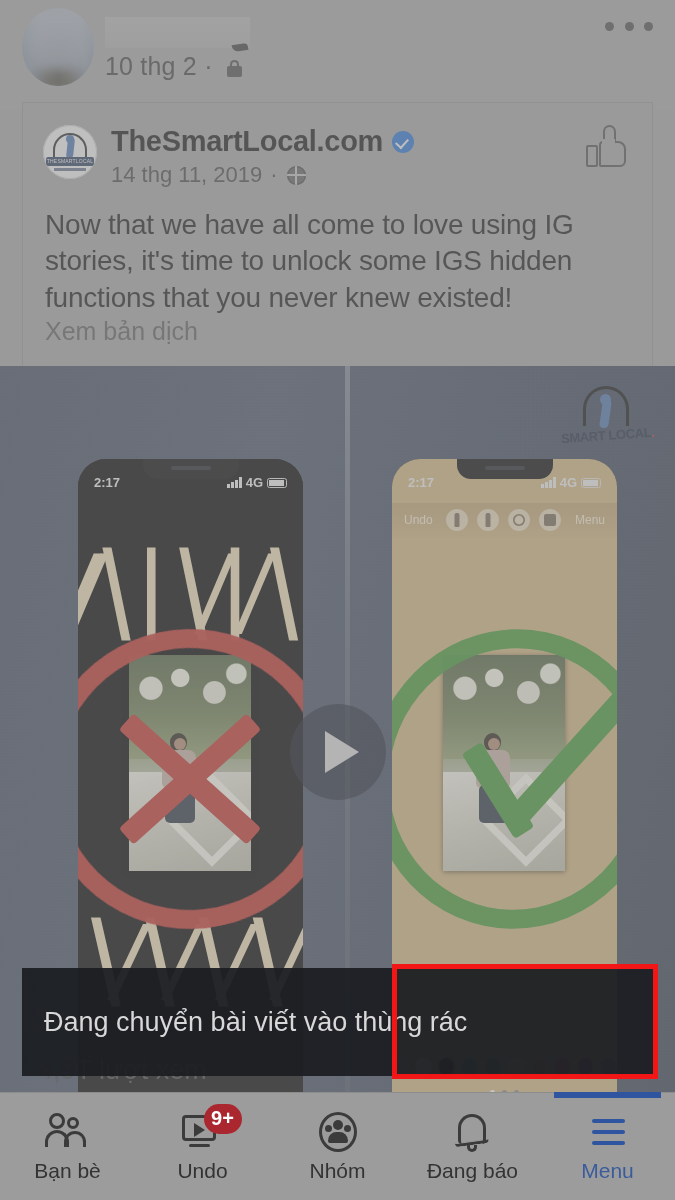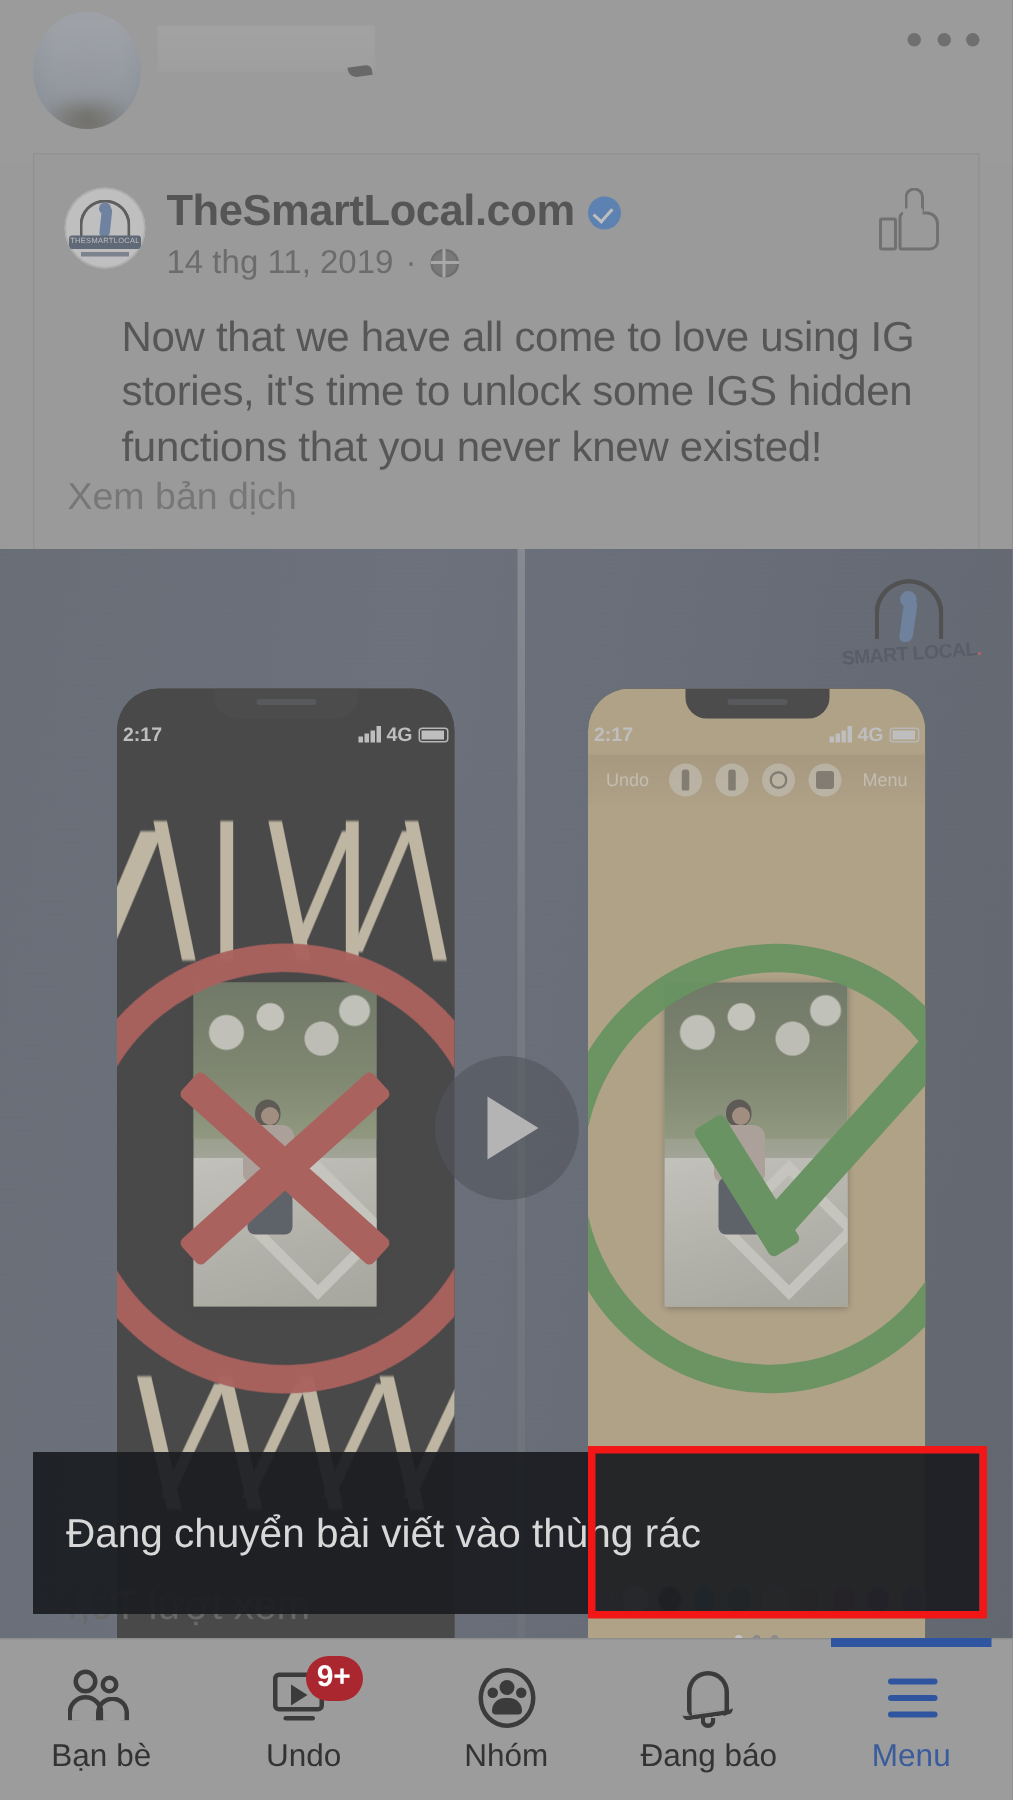--- a/index.html
+++ b/index.html
@@ -135,21 +135,21 @@
     position:absolute; left:17px; top:0; width:13px; height:16px;
     border:2.6px solid #4e4e4e; border-bottom:none; border-radius:7px 7px 0 0;
     background:transparent;
   }
   .thumbs .thumb::after{
     content:""; position:absolute; left:-2.6px; bottom:-4px; width:13px; height:6px;
     background:#9a9a9a;
   }
   .post-body{
     position:absolute; left:22px; top:104px; width:585px;
-    font-size:28px; line-height:1.30; color:#1c1c1c; letter-spacing:-.2px;margin-left:36px;
+    font-size:28px; line-height:1.30; color:#1c1c1c; letter-spacing:-.2px;
   }
   .see-translation{
     position:absolute; left:22px; top:214px; font-size:25px; color:#5a5a5a;
   }
 
   
   .media{
     position:absolute; left:0; top:366px; width:675px; height:726px;
     overflow:hidden; background:#3b4557;
   }
@@ -183,22 +183,22 @@
   .notch{
     position:absolute; left:50%; top:0; transform:translateX(-50%);
     width:96px; height:20px; background:#0a0a0a; border-radius:0 0 14px 14px; z-index:6;
   }
   .notch .spk{
     position:absolute; left:50%; top:7px; transform:translateX(-50%);
     width:40px; height:4px; border-radius:2px; background:#1e222a;
   }
   .statusbar{
     position:absolute; left:0; top:16px; width:100%; height:22px; z-index:6;
-    display:flex; align-items:flex-end; justify-content:space-between;
-    padding:0 4px; color:#dcdcdc; font-size:13px; font-weight:bold;
+    display:flex; align-items:flex-start; justify-content:space-between;
+    padding:0 16px; color:#dcdcdc; font-size:13px; font-weight:bold;
   }
   .sb-right{ display:flex; align-items:center; gap:4px; }
   .bars{ display:flex; align-items:flex-end; gap:1.5px; height:11px; }
   .bars i{ width:2.5px; background:#dcdcdc; display:block; }
   .bars i:nth-child(1){height:4px}.bars i:nth-child(2){height:6px}
   .bars i:nth-child(3){height:8px}.bars i:nth-child(4){height:11px}
   .batt{
     width:20px;height:10px;border:1.4px solid #cfcfcf;border-radius:2.5px;position:relative;
   }
   .batt::after{content:"";position:absolute;left:1px;top:1px;width:15px;height:6px;background:#dcdcdc;}
@@ -495,20 +495,27 @@
 
 <div id="app">
 
   <div class="post-header">
     <div class="avatar-outer">
       <div class="avatar-img"></div>
       <div class="avatar-blur"></div>
     </div>
     <div class="name-redact"></div>
     <div class="name-tail"></div>
+    <div class="meta-line">
+      <span>10 thg 2</span>
+      <span>·</span>
+      <span class="lock-ico">
+        <span class="shackle"></span><span class="body"></span>
+      </span>
+    </div>
     <div class="dots-menu">
       <i></i>
         <i></i>
         <i></i>
     </div>
   </div>
 
   <div class="shared-card">
     <div class="sl-avatar">
       <div class="sl-arch"></div>

